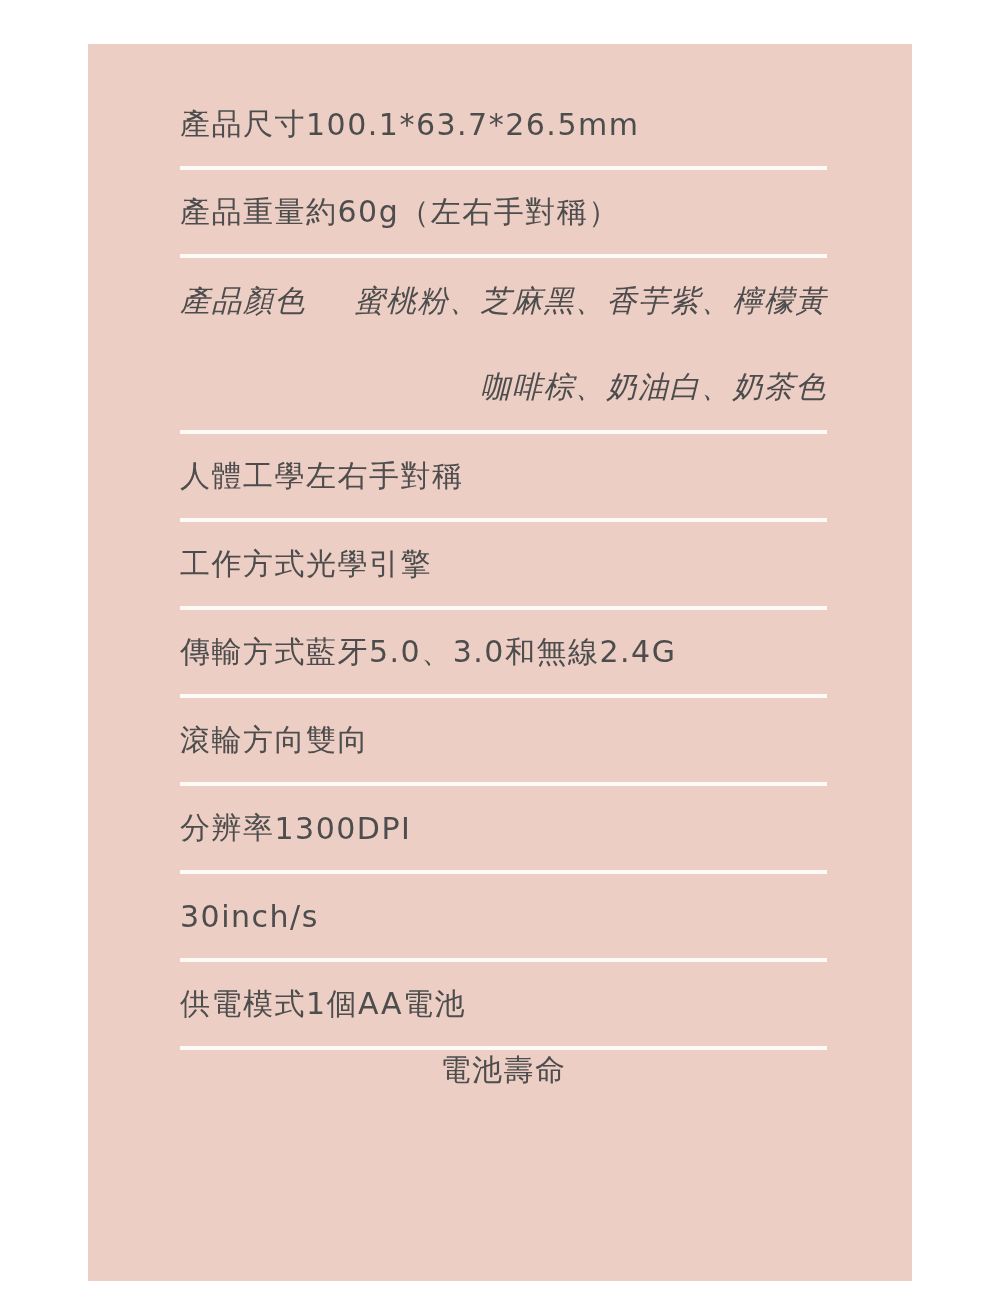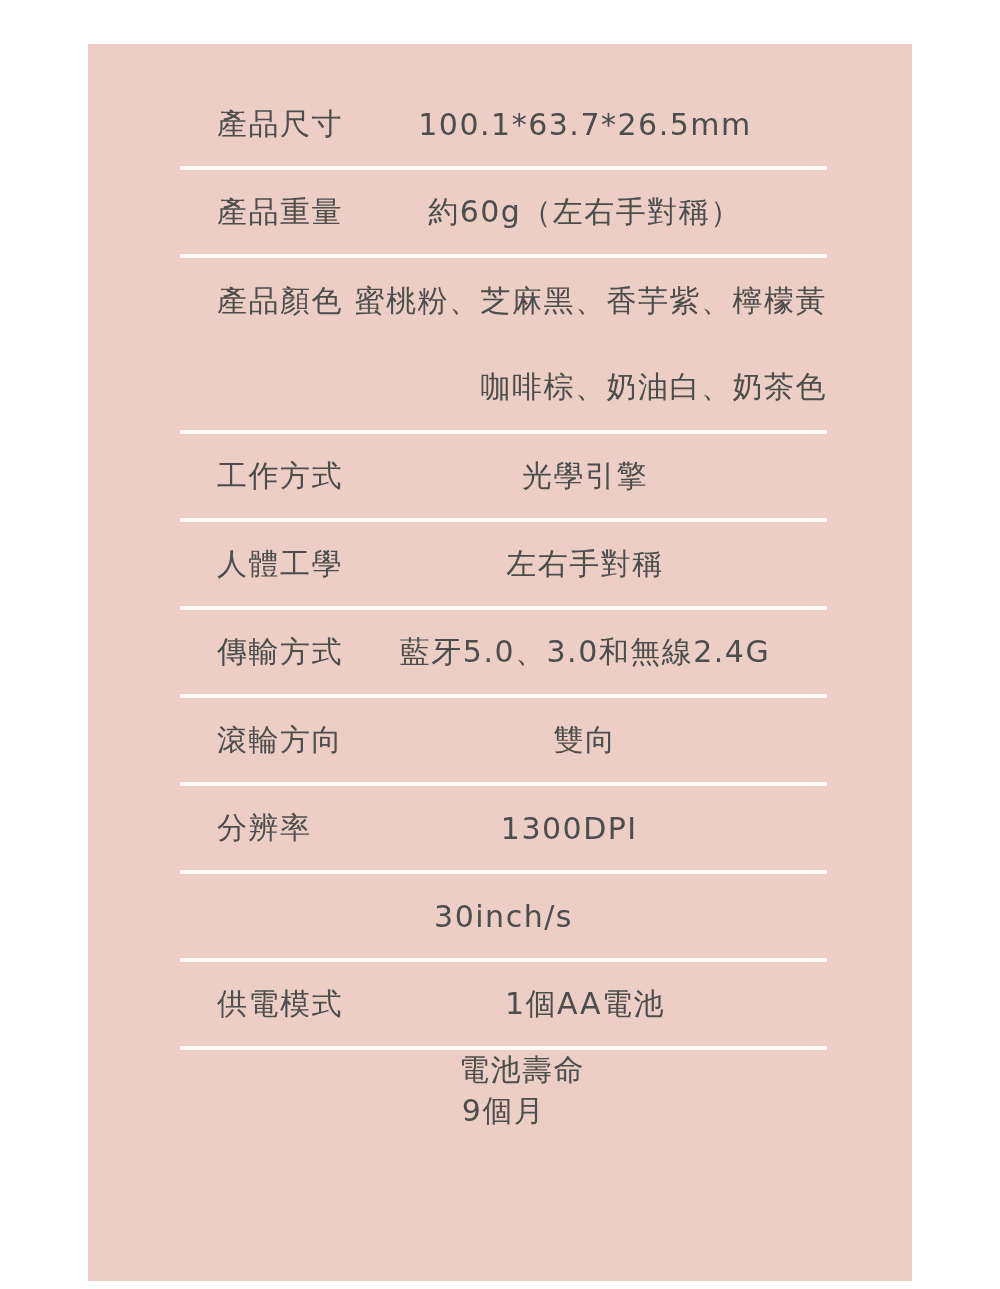--- a/index.html
+++ b/index.html
@@ -31,29 +31,29 @@
     font-size: 30px;
     letter-spacing: 1.5px;
   }
   .spec-row.last {
     border-bottom: none;
     flex-direction: column;
   }
   .spec-row.double {
     height: 172px;
     align-items: flex-start;
+    font-style: italic;
   }
   .spec-label {
     white-space: nowrap;
     flex: 0 0 auto;
-    margin-left: 37px;
   }
   .spec-value {
     white-space: nowrap;
-    text-align: center;
+    text-align: left;
     flex: 1 1 auto;
   }
   .spec-row.double .spec-label {
     height: 86px;
     display: flex;
     align-items: center;
   }
   .value-lines {
     display: flex;
     flex-direction: column;
@@ -85,27 +85,27 @@
 
   <div class="spec-row double">
     <span class="spec-label">產品顏色</span>
     <span class="value-lines">
       <span class="value-line">蜜桃粉、芝麻黑、香芋紫、檸檬黃</span>
       <span class="value-line">咖啡棕、奶油白、奶茶色</span>
     </span>
   </div>
 
   <div class="spec-row">
-    <span class="spec-label">工作方式</span>
-    <span class="spec-value">光學引擎</span>
+    <span class="spec-label">人體工學</span>
+    <span class="spec-value">左右手對稱</span>
   </div>
 
   <div class="spec-row">
-    <span class="spec-label">人體工學</span>
-    <span class="spec-value">左右手對稱</span>
+    <span class="spec-label">工作方式</span>
+    <span class="spec-value">光學引擎</span>
   </div>
 
   <div class="spec-row">
     <span class="spec-label">傳輸方式</span>
     <span class="spec-value">藍牙5.0、3.0和無線2.4G</span>
   </div>
 
   <div class="spec-row">
     <span class="spec-label">滾輪方向</span>
     <span class="spec-value">雙向</span>
@@ -121,16 +121,15 @@
     <span class="spec-value">30inch/s</span>
   </div>
 
   <div class="spec-row">
     <span class="spec-label">供電模式</span>
     <span class="spec-value">1個AA電池</span>
   </div>
 
   <div class="spec-row last">
     <span class="spec-label">電池壽命</span>
-    <span class="spec-value">9個月</span>
   </div>
 
 </div>
 
 </body></html>

